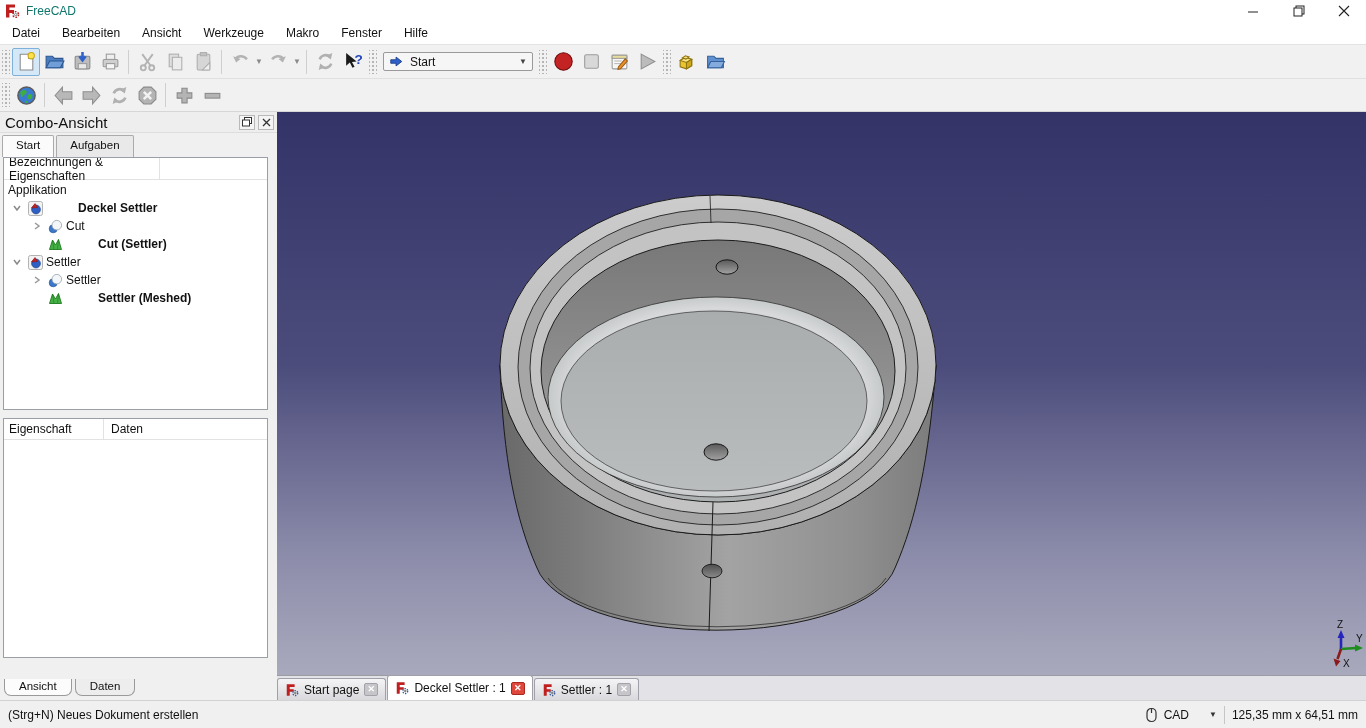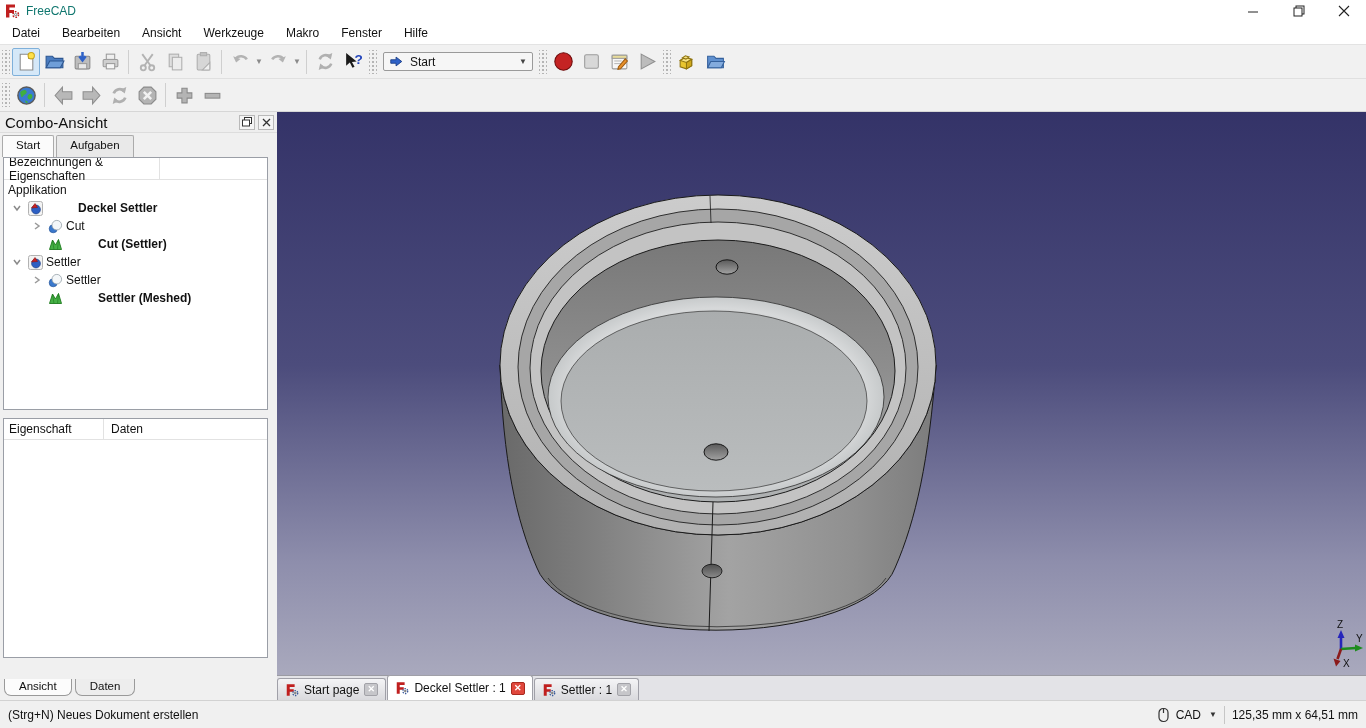--- a/index.html
+++ b/index.html
@@ -76,21 +76,21 @@
   .dtab.active { height:25px; background:#fff; }
   .dtab svg { width:14px; height:14px; }
   .closebox { width:14px; height:13px; border-radius:2px; background:#c6c6ca; border:1px solid #a2a2a8; color:#fff; font-size:9px; line-height:11px; text-align:center; font-weight:bold; }
   .closebox.red { background:#e0473c; border-color:#a8291f; }
 
   
   .statusbar { position:absolute; top:700px; left:0; width:1366px; height:28px; background:#f0f0f0; border-top:1px solid #d2d2d2; display:flex; align-items:center; }
   .statusbar .hint { padding-left:8px; flex:1; }
   .statusbar .right { display:flex; align-items:center; gap:7px; padding-right:8px; }
   .statusbar .vsep { width:1px; height:18px; background:#c6c6c6; }
-  .navstyle { display:flex; align-items:center; gap:8px; }
+  .navstyle { display:flex; align-items:center; gap:20px; }
   .navstyle .arrow { font-size:8px; color:#333; }
 </style>
 </head>
 <body>
 
 <div id="app">
 
   <div class="titlebar">
     <svg class="logo" viewBox="0 0 16 16">
       <path d="M2 1.5 h9 v3 h-5.6 v2.6 h4.6 v3 h-4.6 V14.5 h-3.4 z" fill="#c01f1f"></path>

